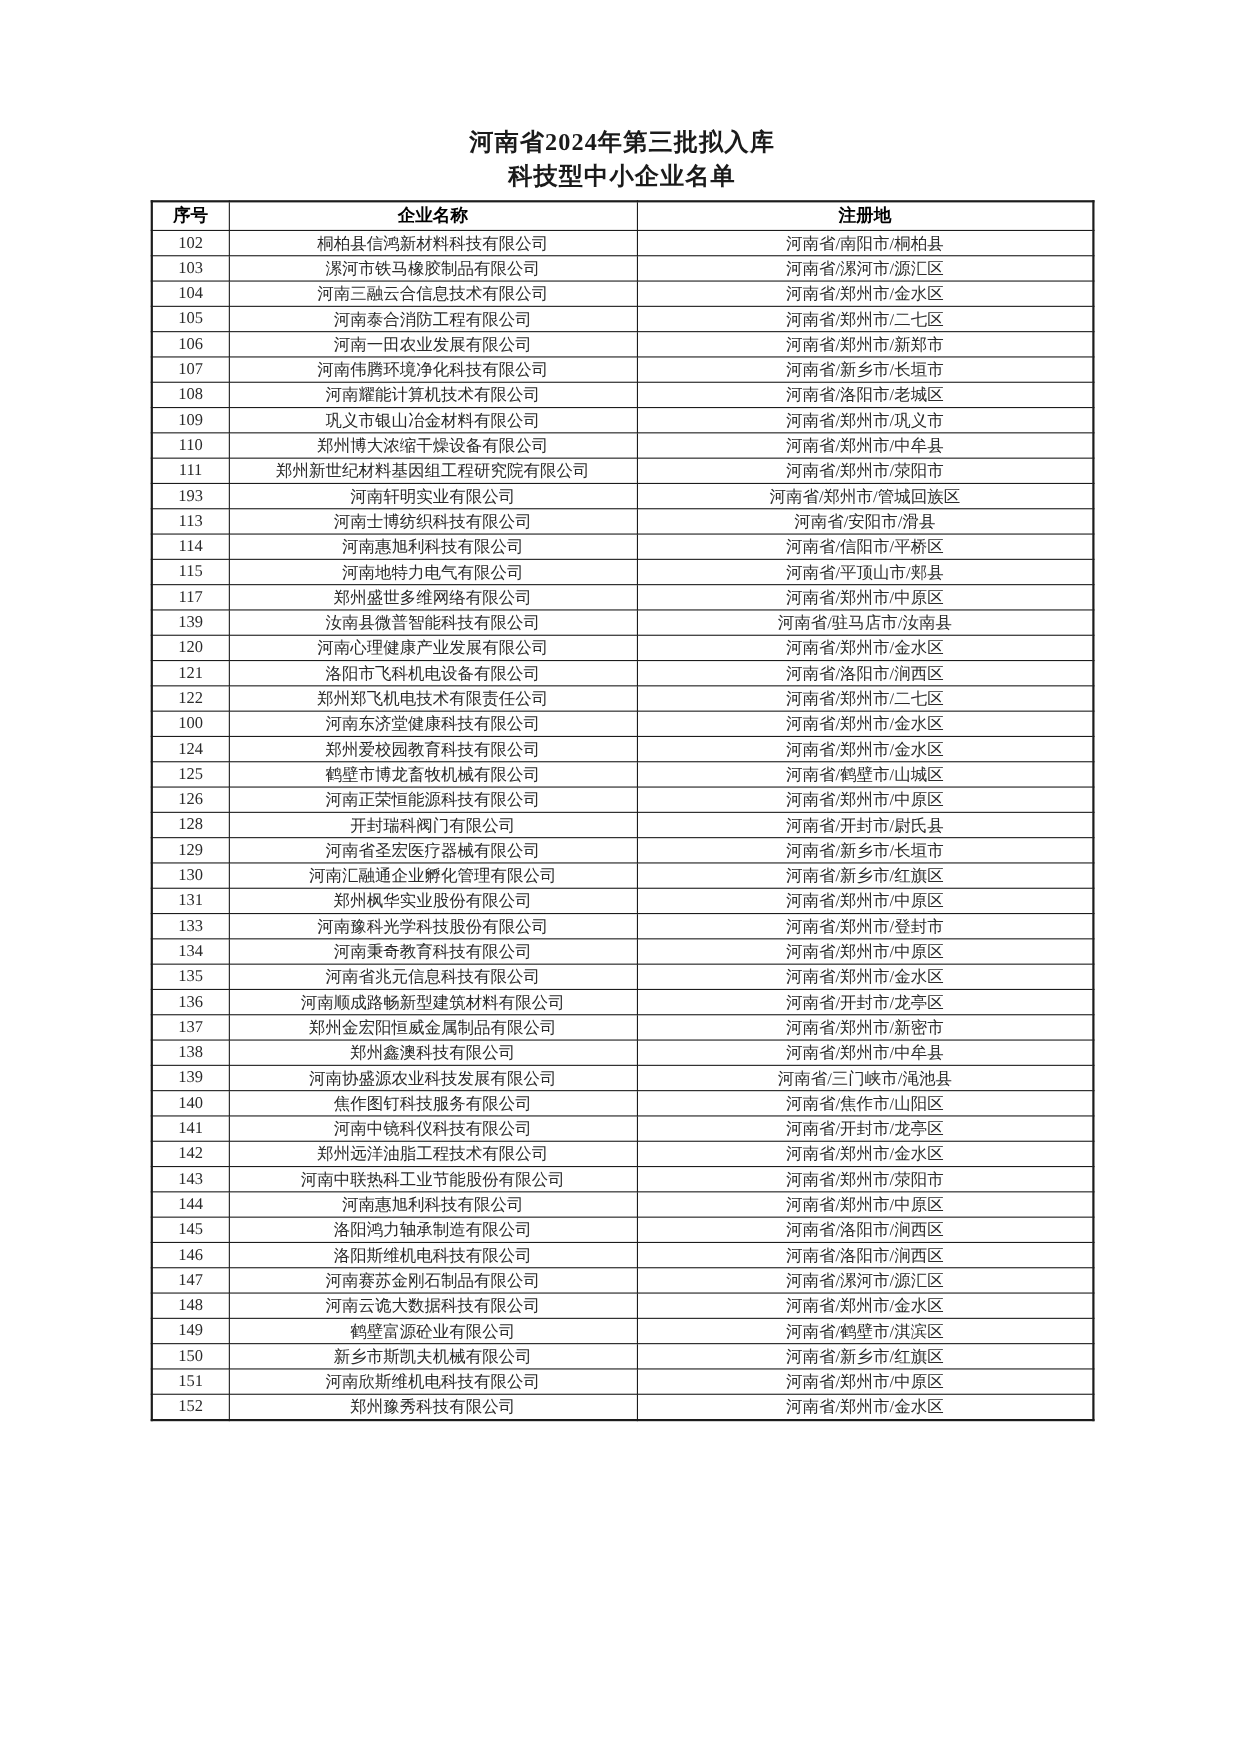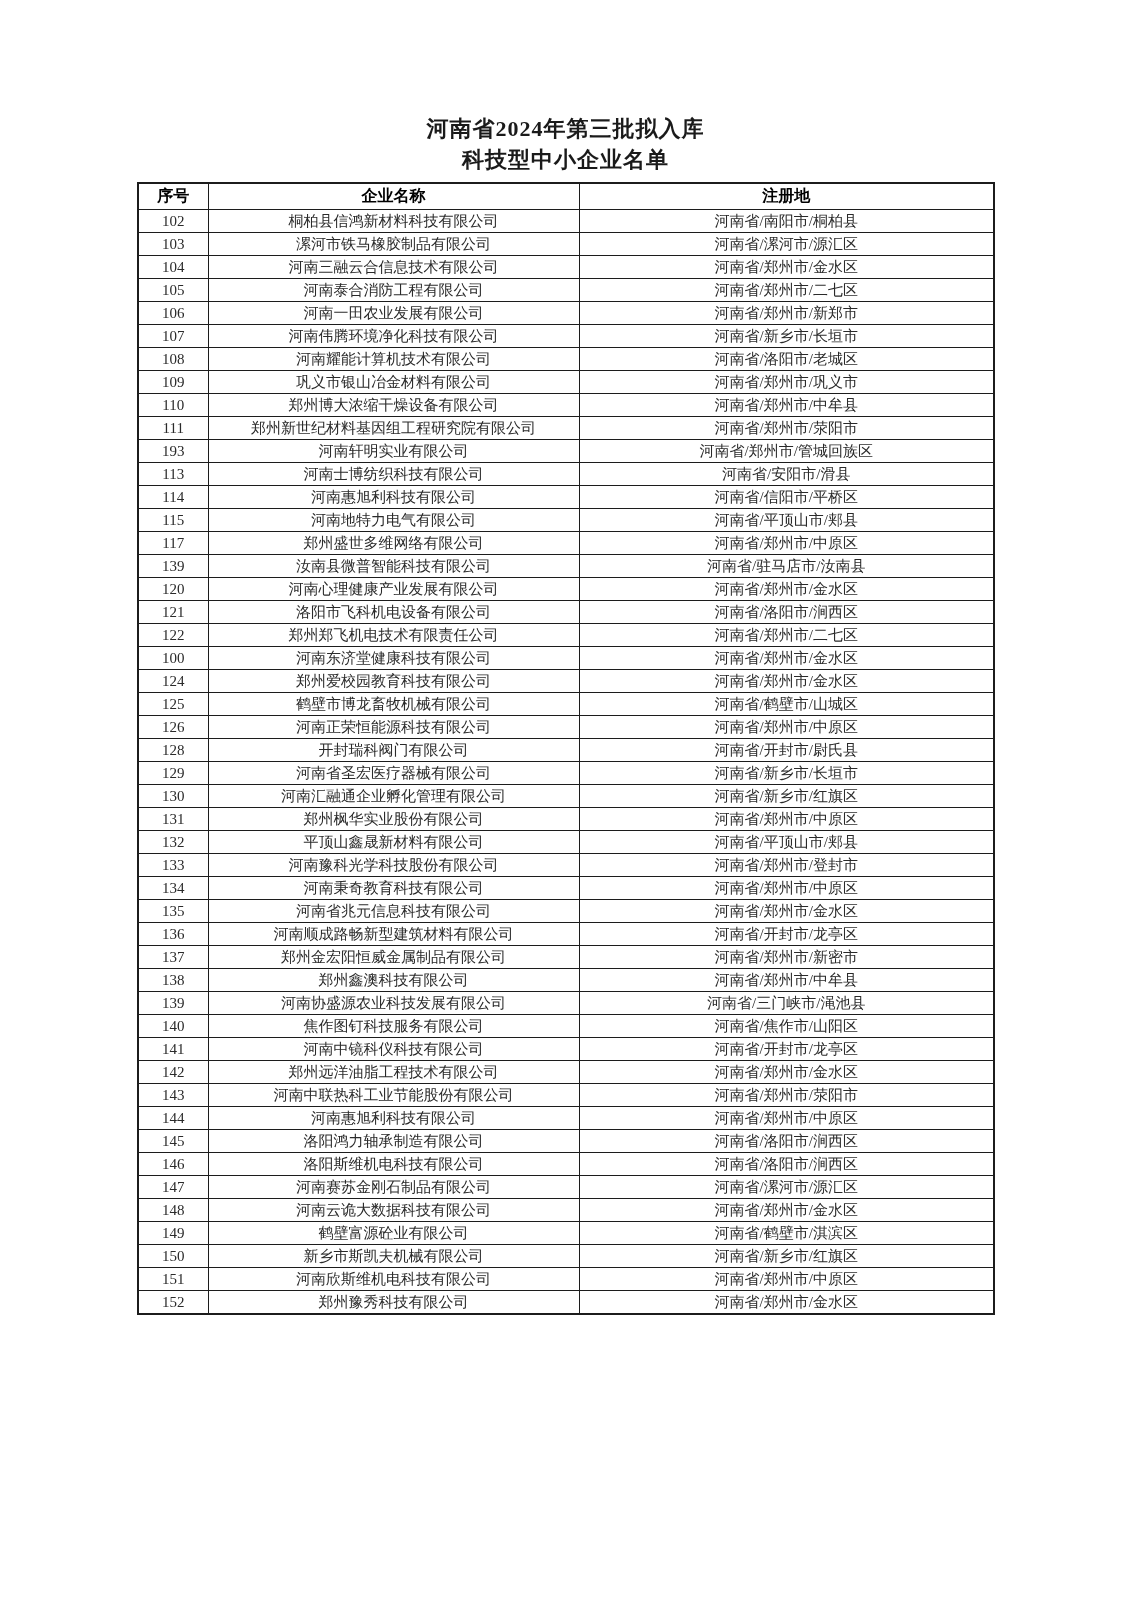--- a/index.html
+++ b/index.html
@@ -215,25 +215,20 @@
           <td>130</td>
           <td>河南汇融通企业孵化管理有限公司</td>
           <td>河南省/新乡市/红旗区</td>
         </tr>
         <tr>
           <td>131</td>
           <td>郑州枫华实业股份有限公司</td>
           <td>河南省/郑州市/中原区</td>
         </tr>
         <tr>
-          <td>132</td>
-          <td>平顶山鑫晟新材料有限公司</td>
-          <td>河南省/平顶山市/郏县</td>
-        </tr>
-        <tr>
           <td>133</td>
           <td>河南豫科光学科技股份有限公司</td>
           <td>河南省/郑州市/登封市</td>
         </tr>
         <tr>
           <td>134</td>
           <td>河南秉奇教育科技有限公司</td>
           <td>河南省/郑州市/中原区</td>
         </tr>
         <tr>

